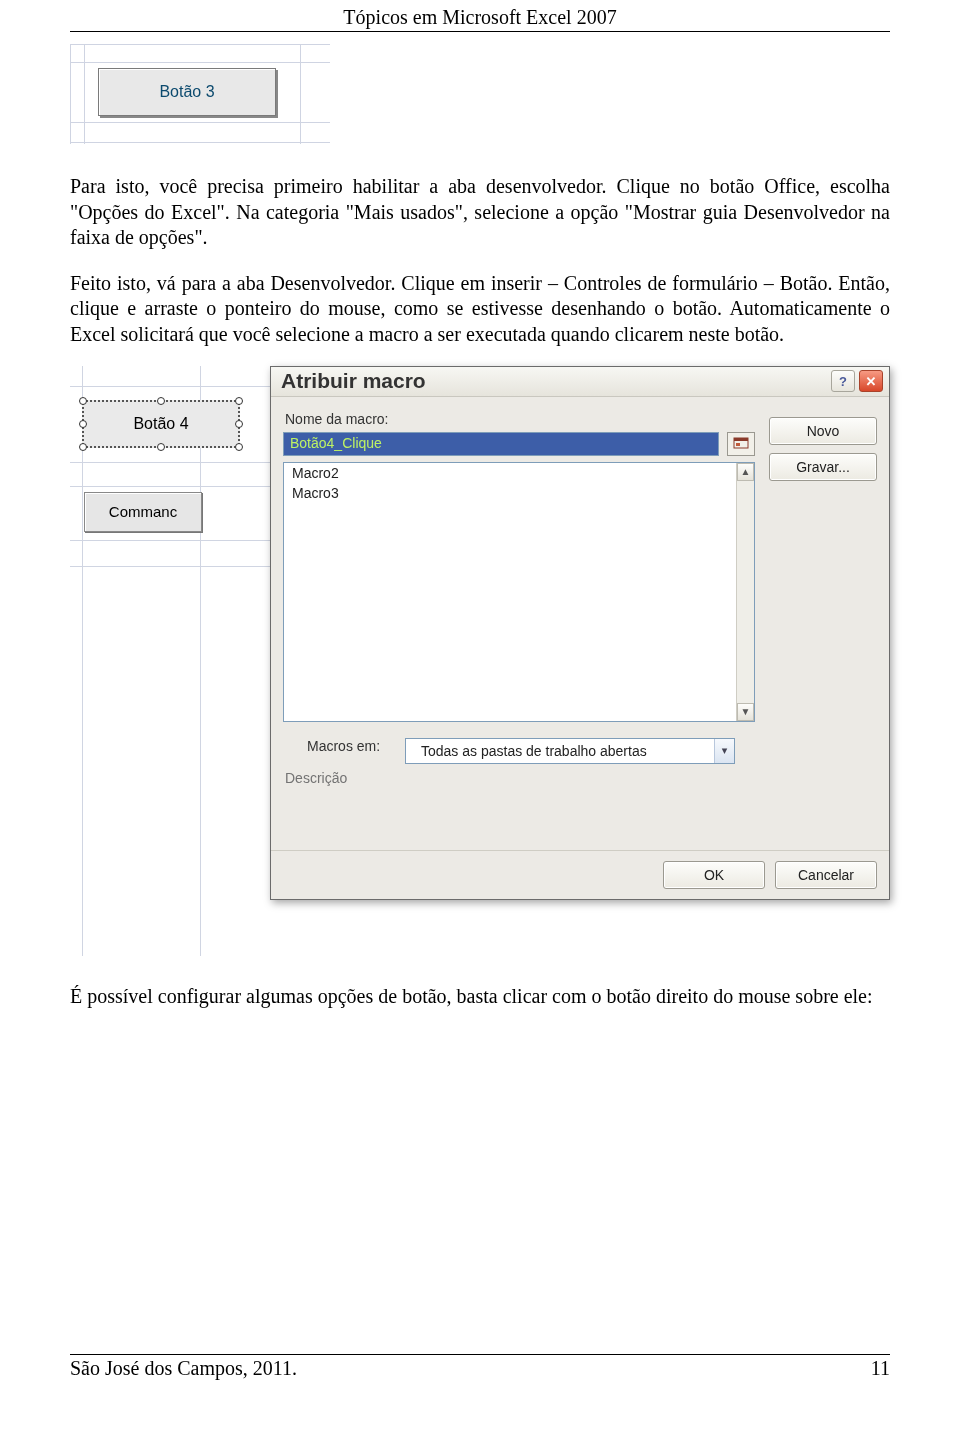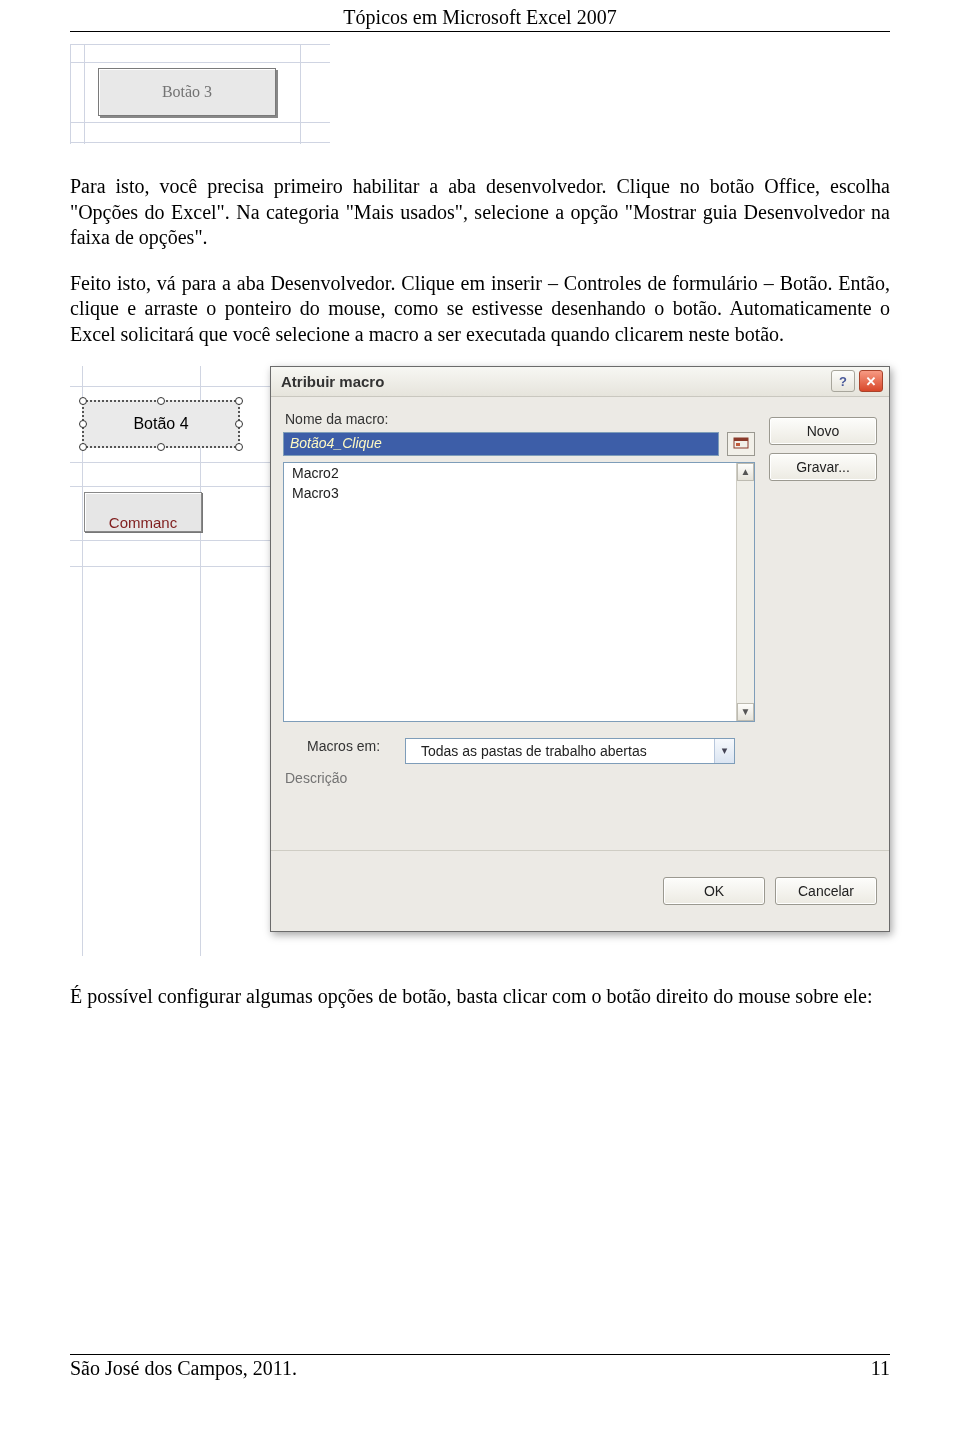--- a/index.html
+++ b/index.html
@@ -43,23 +43,23 @@
   .excel-snippet-1 .vline { position: absolute; top:0; bottom:0; width:1px; background:#cfd4e2; }
   .excel-snippet-1 .hline { position: absolute; left:0; right:0; height:1px; background:#cfd4e2; }
   .btn3 {
     position: absolute;
     left: 28px; top: 24px;
     width: 178px; height: 48px;
     background: #e8e8e8;
     border: 1px solid #7a7a7a;
     box-shadow: 1px 1px 0 #fff inset, 2px 2px 0 #888;
     display: flex; align-items: center; justify-content: center;
-    font-family: Liberation Serif, serif;
+    font-family: Liberation Sans, sans-serif;
     font-size: 16px;
-    color: #737373;
+    color: #0c4a6e;
   }
 
   .para {
     font-size: 20px;
     line-height: 1.28;
     text-align: justify;
     margin-bottom: 18px;
   }
 
   
@@ -91,23 +91,23 @@
   .h-tc{left:calc(50% - 4px);top:-5px}.h-bc{left:calc(50% - 4px);bottom:-5px}
   .h-ml{left:-5px;top:calc(50% - 4px)}.h-mr{right:-5px;top:calc(50% - 4px)}
 
   .cmd-btn {
     position: absolute;
     left: 14px; top: 126px;
     width: 118px; height: 40px;
     background:#e6e6e6;
     border:1px solid #888;
     box-shadow: 1px 1px 0 #fff inset, 1px 1px 0 #777;
-    display:flex; align-items:flex-end; justify-content:center;
+    display:flex; align-items:center; justify-content:center;
     font-family: Tahoma, Arial, sans-serif;
-    font-size:15px; color:#7f1d1d;
+    font-size:15px; color:#000000;
   }
 
   
   .dialog {
     position: absolute;
     left: 200px; top: 0;
     width: 620px;
     background: #eceae5;
     border: 1px solid #6b6b6b;
     box-shadow: 2px 3px 8px rgba(0,0,0,.35);
@@ -117,41 +117,41 @@
   }
   .dlg-titlebar {
     height: 30px;
     background: linear-gradient(#f7f7f3,#e6e4dc);
     border-bottom: 1px solid #c9c7bf;
     display:flex; align-items:center; justify-content:space-between;
     padding: 0 6px 0 10px;
     font-weight: bold;
     color:#333;
   }
-  .dlg-title { font-size: 15px; }
+  .dlg-title { font-size: 21px; }
   .dlg-tbtns { display:flex; gap:4px; }
   .dlg-tbtn {
     width:24px; height:22px; border:1px solid #a8a69c; border-radius:3px;
     background: linear-gradient(#fdfdfb,#e7e5dc);
     display:flex;align-items:center;justify-content:center;
     font-size:13px; color:#4a5a9a;
   }
   .dlg-tbtn.close {
     background: linear-gradient(#f79a83,#d8472a);
     color:#fff; font-weight:bold;
     border-color:#a9432b;
   }
   .dlg-body { padding: 10px 12px 6px 12px; }
   .lbl { display:block; margin: 4px 0 5px 2px; color:#333; }
   .macro-row { display:flex; gap:8px; align-items:center; margin-bottom:6px; }
   .txt {
     flex:1; height:24px; background:#fff; border:1px solid #7e9db9;
     padding:2px 6px; font-size:14px;
   }
-  .txt.sel { background:#3d5ea8; color:#fef9c3;font-style:italic; }
+  .txt.sel { background:#3d5ea8; color:#bef264; }
   .pick-btn {
     width:28px; height:24px; border:1px solid #9a9890; background:#f2f0e9;
     display:flex;align-items:center;justify-content:center;
   }
   .pick-btn svg{width:16px;height:16px}
   .right-btns { position:absolute; right:12px; top:50px; display:flex; flex-direction:column; gap:8px; width:108px; }
   .dbtn {
     height:28px; border:1px solid #9b9990; background:linear-gradient(#fdfdfb,#eceae2);
     border-radius:3px; font-size:14px; color:#222;
     display:flex; align-items:center; justify-content:center;
@@ -183,21 +183,21 @@
   }
   .combo .dd {
     width:20px; height:100%; border-left:1px solid #b8c7dc;
     background:linear-gradient(#f6f9fd,#dbe5f2);
     display:flex; align-items:center; justify-content:center; font-size:11px; color:#445;
   }
   .desc-lbl { color:#737373; margin: 6px 0 58px 2px; font-size:14px; }
 
   .dlg-footer {
     border-top:1px solid #cfcdc4;
-    padding: 26px 12px;
+    padding: 10px 12px;
     display:flex; justify-content:flex-end; gap:10px;
     background:#eceae5;
   }
   .dlg-footer .dbtn{ width:102px; }
 
   
   .page-footer {
     position:absolute; left:70px; right:70px; bottom:28px;
   }
   .footer-rule { border:none; border-top:1px solid #000; margin:0 0 2px 0; }

